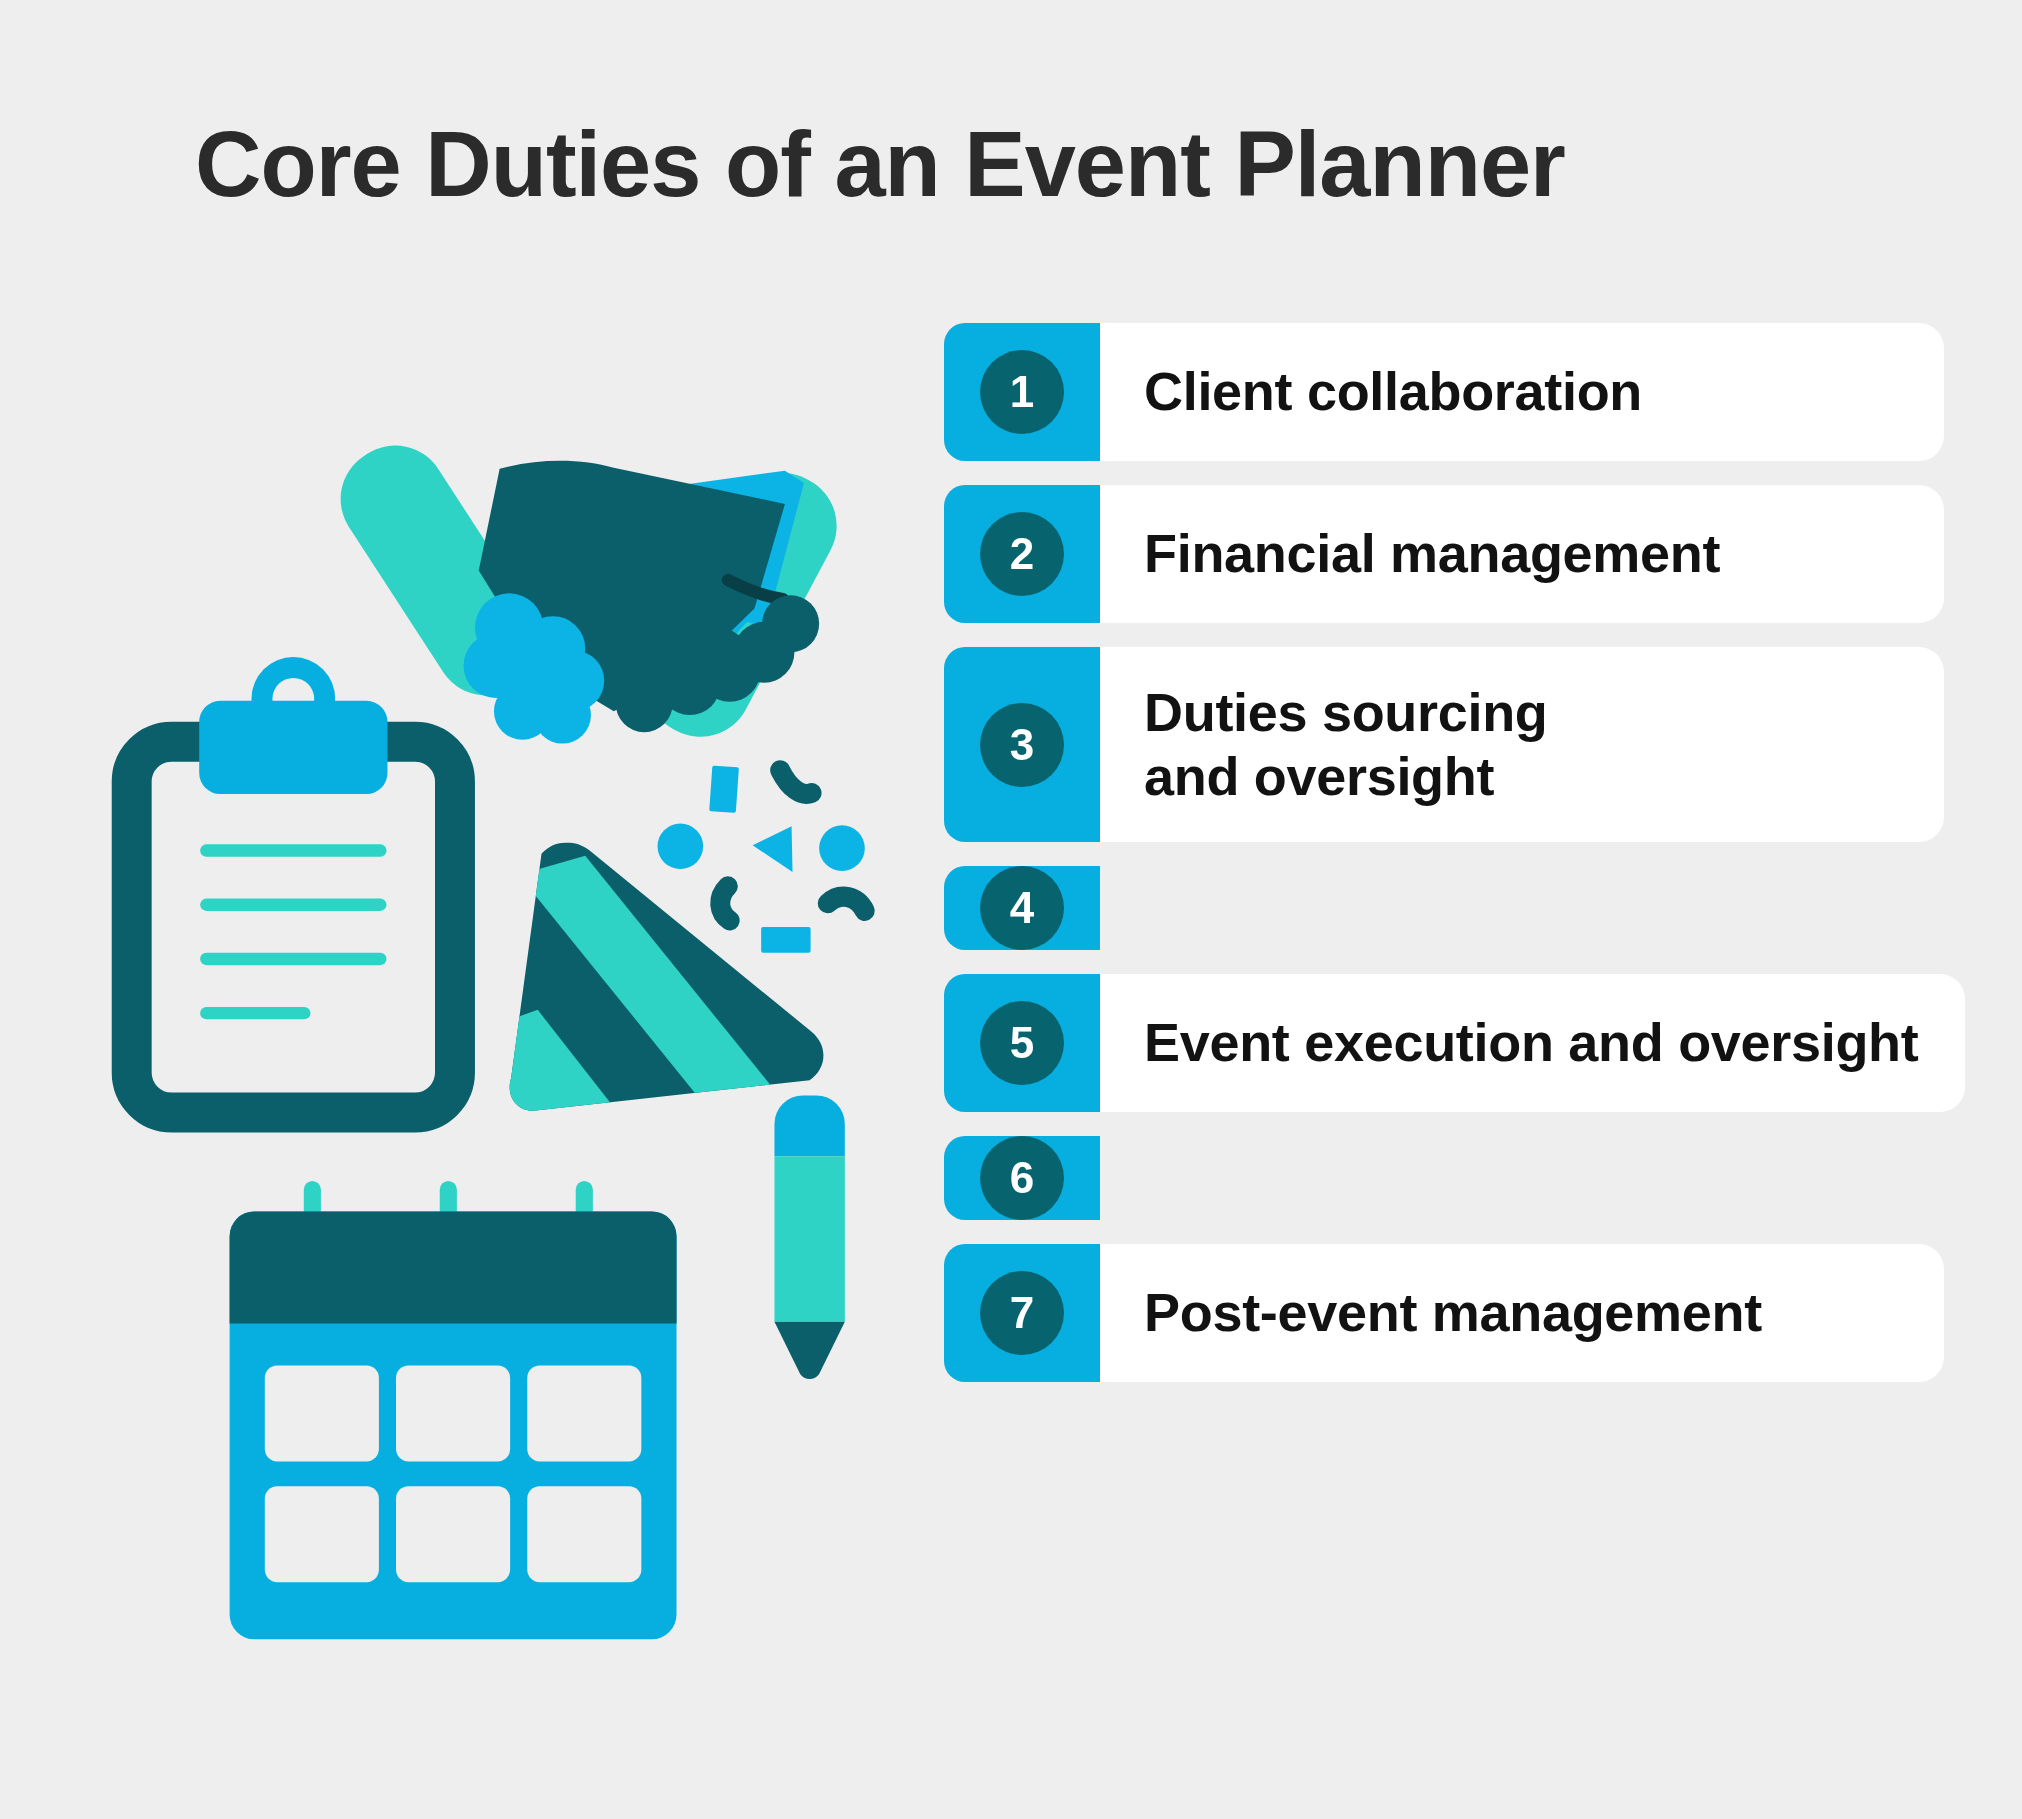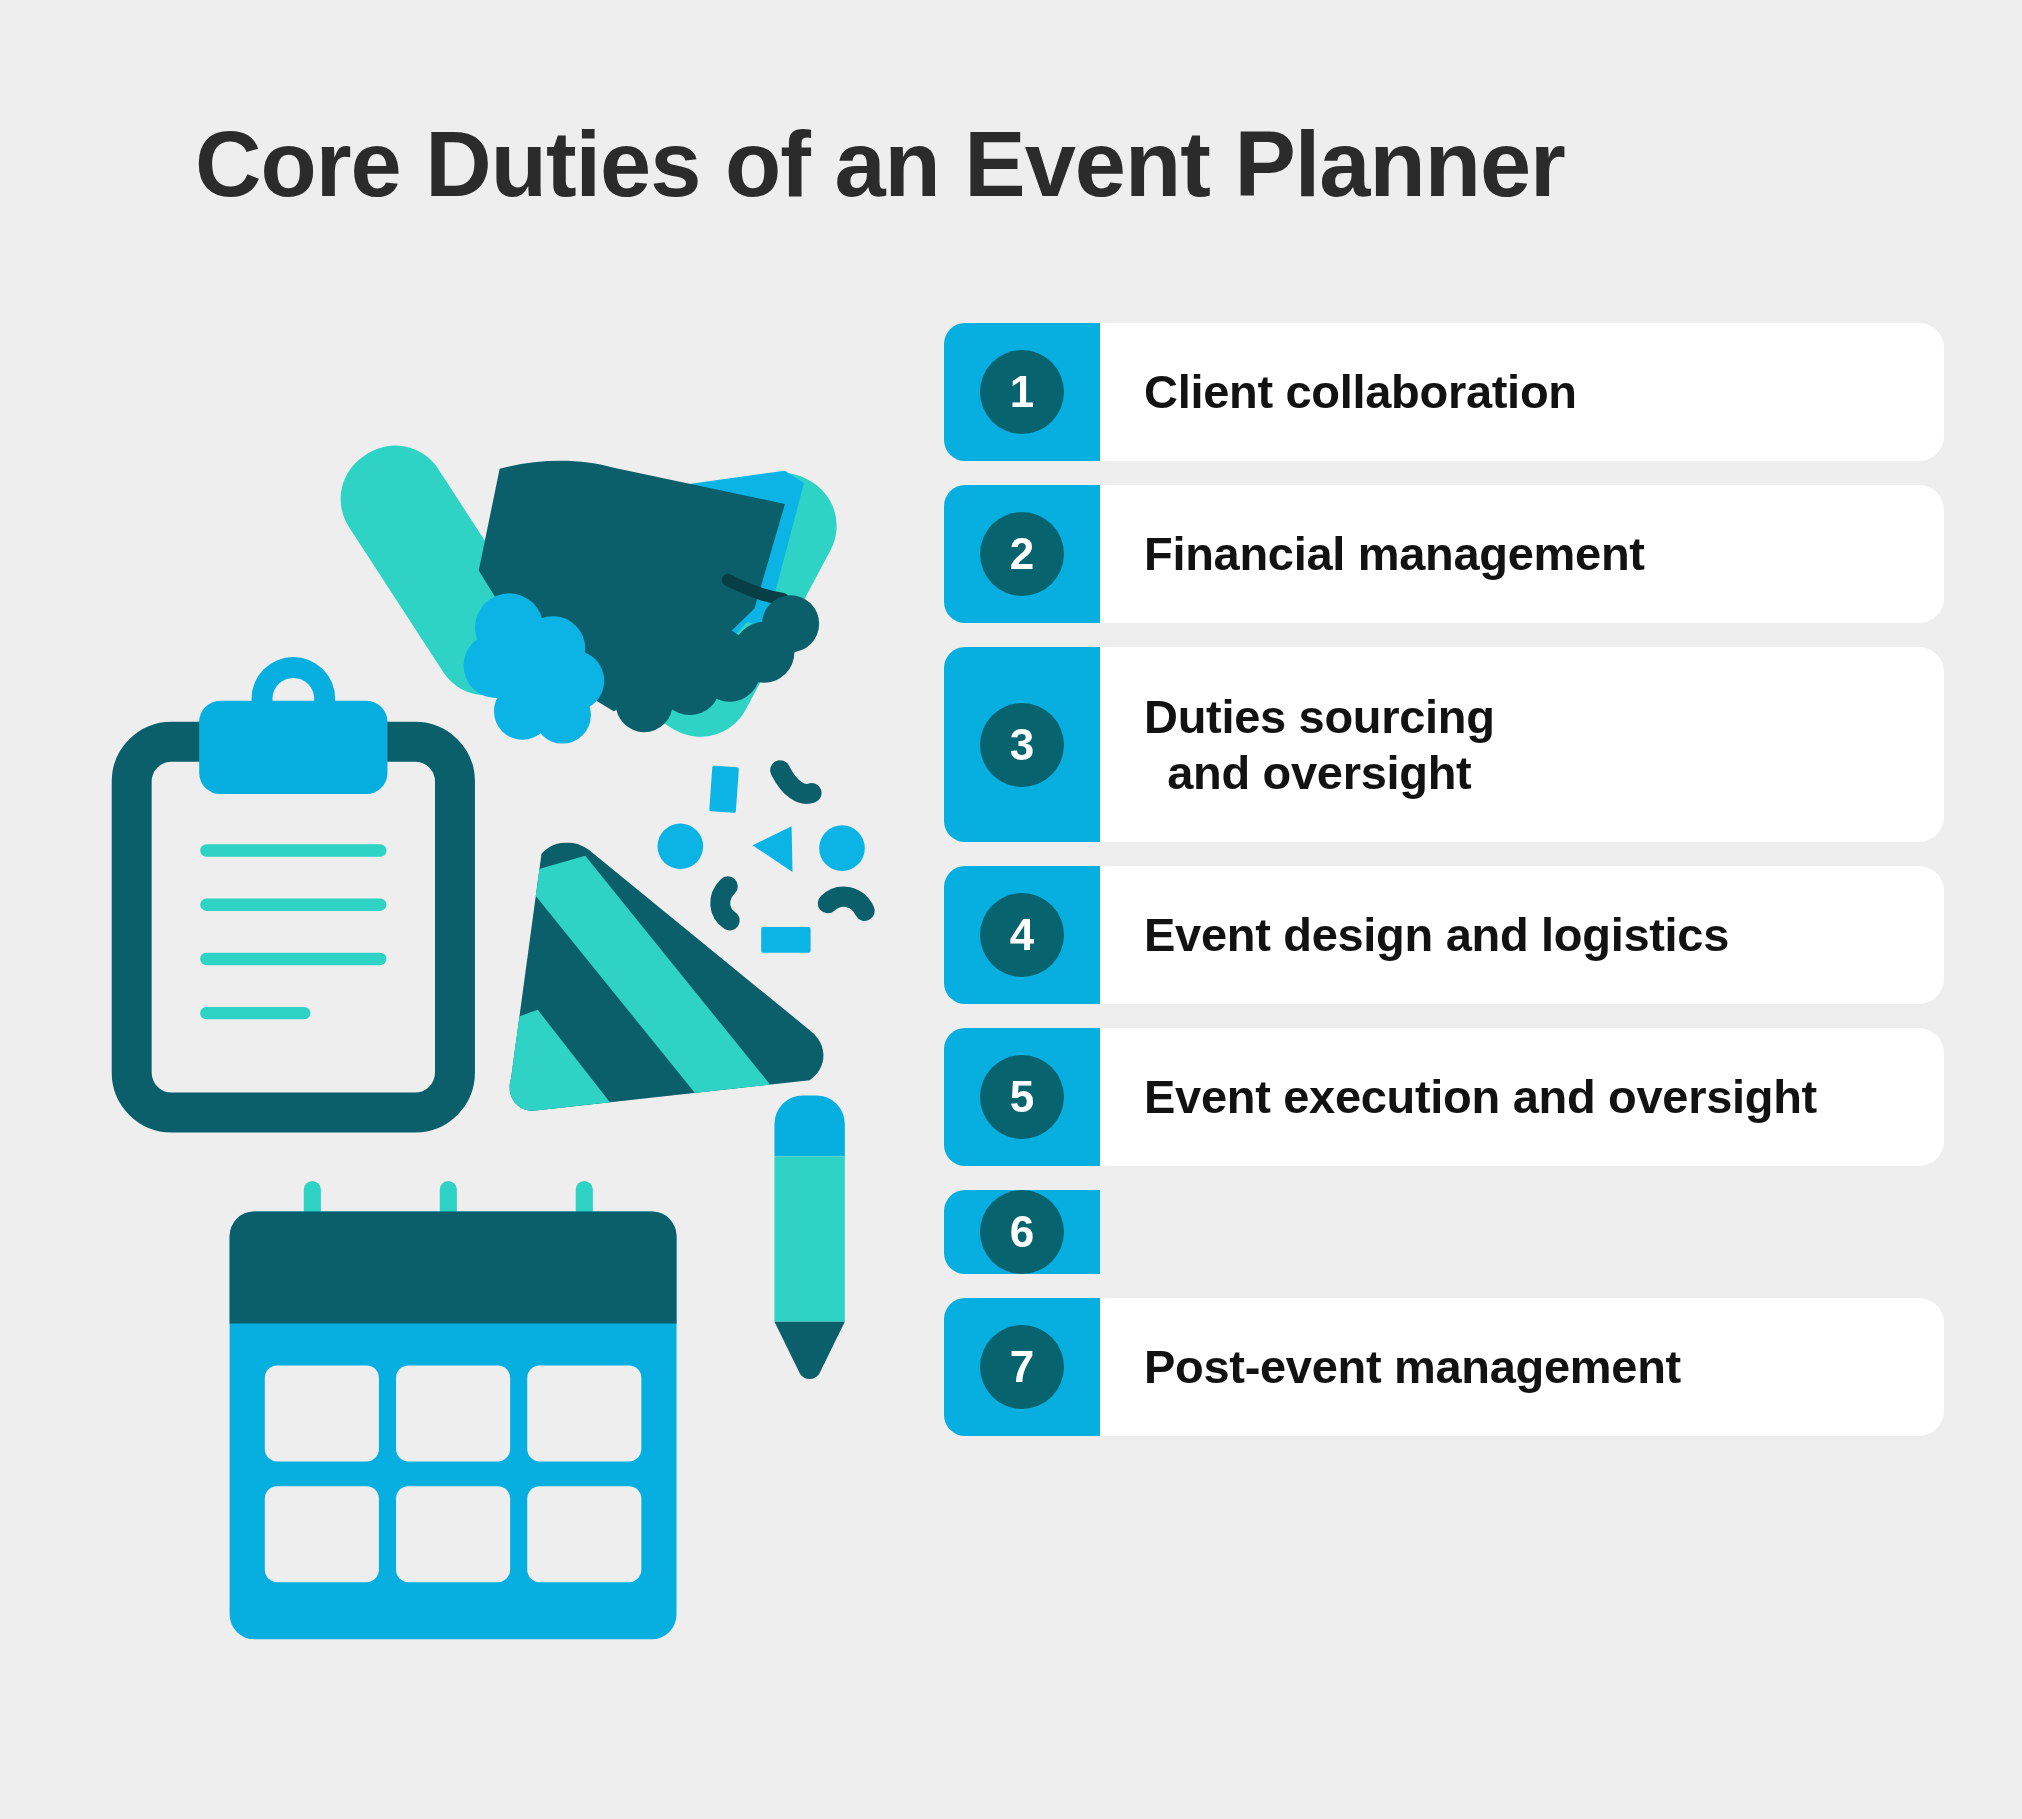--- a/index.html
+++ b/index.html
@@ -89,27 +89,26 @@
     background: #ffffff;
     border-radius: 0 25px 25px 0;
     display: flex;
     align-items: center;
     padding: 0 46px 0 44px;
     min-height: 138px;
     box-sizing: border-box;
   }
 
   .duty-label {
-    font-size: 47px;
+    font-size: 54px;
     font-weight: bold;
     color: #121212;
     line-height: 1.18;
     letter-spacing: -0.3px;
     font-family: "Liberation Sans", sans-serif;
-    text-align: center;
   }
 
   .duty-row.tall .duty-card { min-height: 195px; }
   .duty-row.tall .duty-tab  { }
 
   .nowrap { white-space: nowrap; }
 </style>
 </head>
 <body>
 
@@ -251,23 +250,20 @@
           <div>Duties sourcing</div>
           <div>and oversight</div>
         </div>
       </div>
     </div>
 
     <div class="duty-row">
       <div class="duty-tab">
         <div class="duty-badge">4</div>
       </div>
-      <div class="duty-card">
-        <div class="duty-label nowrap">Event design and logistics</div>
-      </div>
     </div>
 
     <div class="duty-row">
       <div class="duty-tab">
         <div class="duty-badge">5</div>
       </div>
       <div class="duty-card">
         <div class="duty-label nowrap">Event execution and oversight</div>
       </div>
     </div>

